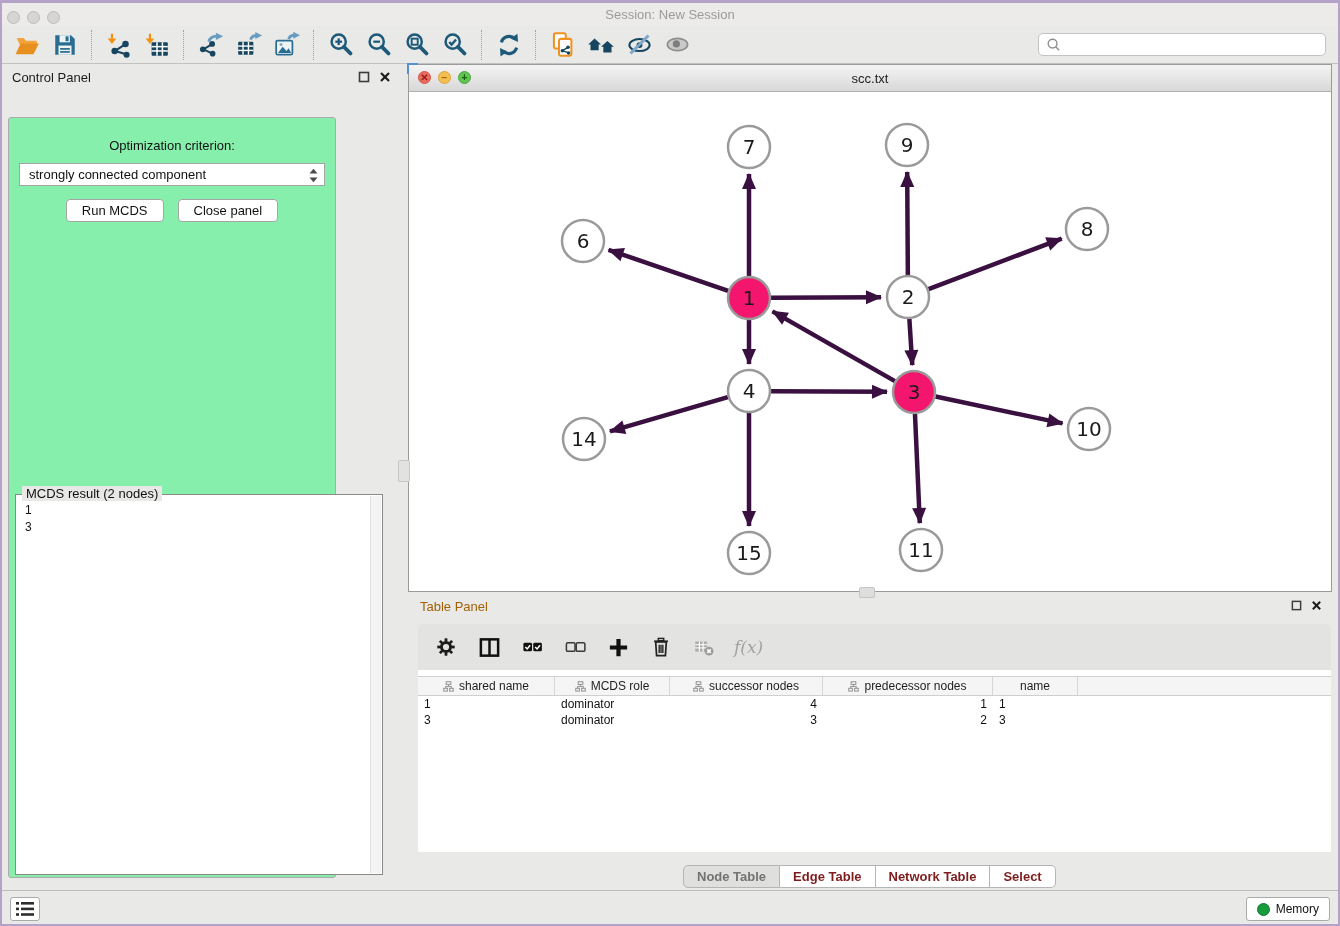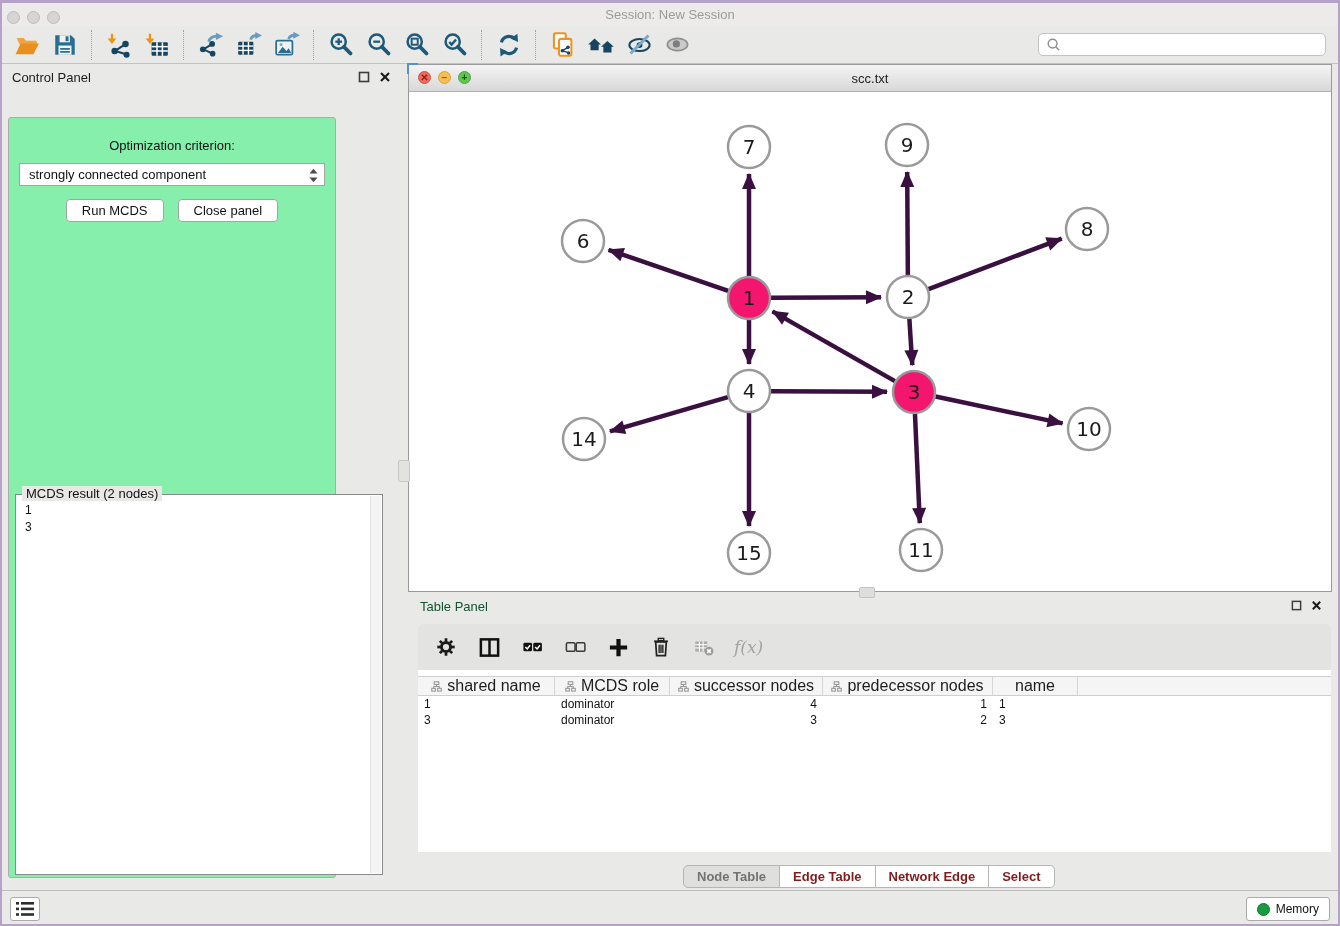--- a/index.html
+++ b/index.html
@@ -59,29 +59,29 @@
                 position:relative;display:flex;align-items:center;justify-content:center;font-size:13px;color:#222;}
   .tl{position:absolute;top:6px;width:13px;height:13px;border-radius:50%;box-sizing:border-box;
       display:flex;align-items:center;justify-content:center;font-size:10px;font-weight:bold;line-height:1;}
   .tl-close{left:9px;background:#ee6b60;border:1px solid #d0544a;color:#8e1f14;}
   .tl-min{left:29px;background:#f5bf50;border:1px solid #dba13c;color:#95620c;}
   .tl-max{left:49px;background:#62c455;border:1px solid #4aa83f;color:#14620c;}
   .focus-mark{position:absolute;left:-2px;top:-2px;width:8px;height:8px;border-left:3px solid #5591d2;border-top:3px solid #5591d2;}
 
   
   .tp-header{position:absolute;left:408px;top:594px;width:926px;height:26px;}
-  .tp-title{position:absolute;left:12px;top:5px;font-size:13px;color:#14532d;}
+  .tp-title{position:absolute;left:12px;top:5px;font-size:13px;color:#a16207;}
   #tp-btns{right:12px;top:6px;}
   .tp-toolbar{position:absolute;left:418px;top:624px;width:913px;height:46px;background:#e3e3e1;
               border-radius:5px 5px 0 0;display:flex;align-items:center;gap:17px;padding:0 15px;box-sizing:border-box;}
   .tp-toolbar .tbtn{margin:0;width:26px;height:26px;}
   .fx-label{font-family:"DejaVu Serif",serif;font-style:italic;font-size:17px;color:#a2a2a2;}
   .tp-table{position:absolute;left:418px;top:670px;width:913px;height:182px;background:#fff;}
   .thead{margin-top:6px;display:flex;background:#f5f5f5;border-top:1px solid #cfcfcf;border-bottom:1px solid #cfcfcf;height:18px;}
-  .th{display:flex;align-items:center;justify-content:center;gap:5px;font-size:16px;color:#1e1e1e;
+  .th{display:flex;align-items:center;justify-content:center;gap:5px;font-size:12px;color:#1e1e1e;
       border-right:1px solid #d6d6d6;box-sizing:border-box;height:18px;}
   .trow{display:flex;height:16px;align-items:center;font-size:12px;color:#111;}
   .td{box-sizing:border-box;padding:0 6px;overflow:hidden;white-space:nowrap;}
   .tp-tabs{position:absolute;left:683px;top:865px;display:flex;z-index:2;}
   .btab{height:21px;line-height:21px;padding:0 13px;background:#fff;border:1px solid #b5b5b5;border-left:none;
         font-size:13px;color:#7f1d1d;font-weight:bold;}
   .btab:first-child{border-left:1px solid #b5b5b5;border-radius:5px 0 0 5px;}
   .btab:last-child{border-radius:0 5px 5px 0;}
   .btab.active{background:#dfdfdd;color:#737373;}
 
@@ -511,21 +511,21 @@
           <div class="td" style="width: 115px; text-align: left;">dominator</div>
           <div class="td" style="width: 153px; text-align: right;">3</div>
           <div class="td" style="width: 170px; text-align: right;">2</div>
           <div class="td" style="width: 85px; text-align: left;">3</div>
         </div>
       </div>
   </div>
   <div class="tp-tabs" id="table-tabs">
       <div class="btab active">Node Table</div>
       <div class="btab">Edge Table</div>
-      <div class="btab">Network Edge</div>
+      <div class="btab">Network Table</div>
       <div class="btab">Select</div>
     </div>
 
   <div class="status-bar"></div>
   <div class="list-btn">
     <svg width="20" height="16" viewBox="0 0 20 16">
       <g fill="#2e2e2e">
           <rect x="1" y="1" width="3" height="2.6"></rect>
           <rect x="6" y="1" width="13" height="2.6"></rect>
       <rect x="1" y="6.6" width="3" height="2.6"></rect>

